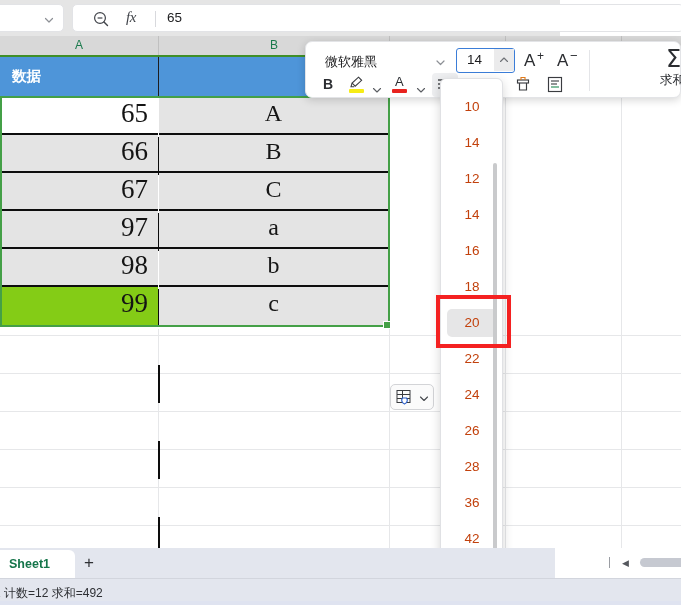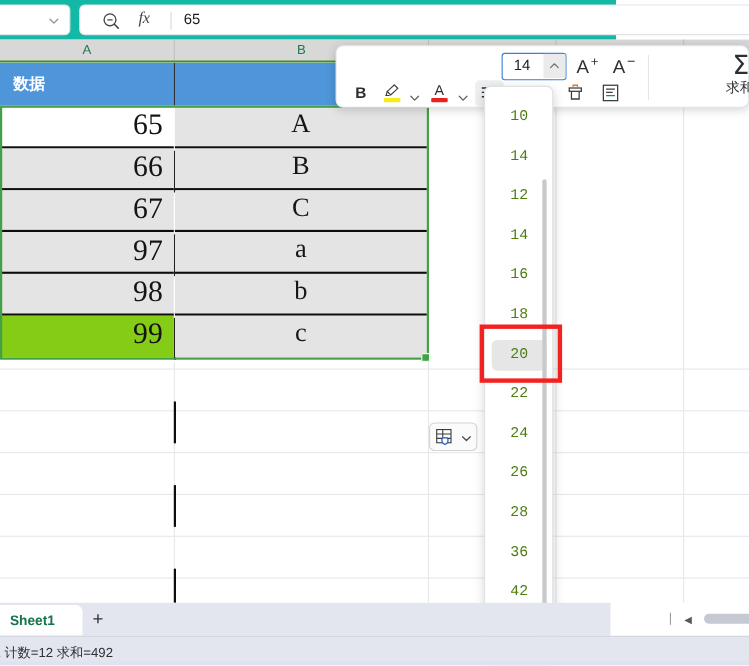--- a/index.html
+++ b/index.html
@@ -7,21 +7,21 @@
   body{
     width:681px;height:605px;overflow:hidden;position:relative;
     background:#ffffff;
     font-family:"Liberation Sans","DejaVu Sans",sans-serif;
     -webkit-font-smoothing:antialiased;
   }
 
   
   #topbar{
     position:absolute;left:0;top:0;width:560px;height:36px;
-    background:#14b8a6;
+    background:#e5e5e5;
   }
   .namebox{
     position:absolute;left:-64px;top:4px;width:128px;height:28px;
     background:#fff;border:1px solid #e2e3e6;border-radius:5px;
     box-sizing:border-box;
   }
   .namebox .chev{
     position:absolute;right:8px;top:7px;width:12px;height:12px;
     color:#8d9096;
   }
@@ -135,23 +135,22 @@
   .sep{position:absolute;width:1px;background:#e4e5e8;}
 
   
   #sizelist{
     position:absolute;left:440px;top:78px;width:63px;height:521px;
     background:#ffffff;border:1px solid #e0e1e4;border-radius:6px;
     box-shadow:0 3px 11px rgba(0,0,0,0.16);box-sizing:border-box;overflow:hidden;
   }
   .szitem{
     position:absolute;left:6px;width:50px;height:28px;border-radius:5px;
-    font-size:13.5px;color:#4d7c0f;text-align:center;line-height:28px;
-    box-sizing:border-box;
-    font-family:Liberation Mono, monospace;
+    font-size:13.5px;color:#c2410c;text-align:center;line-height:28px;
+    box-sizing:border-box;
   }
   .szitem.sel{background:#e6e6e7;}
   #sizelist .sbar{
     position:absolute;right:5px;top:84px;width:4px;height:440px;
     background:#c9cacc;border-radius:2px;
   }
   .redbox{
     position:absolute;left:436px;top:295px;width:75px;height:53px;
     border:4px solid #f42121;box-sizing:border-box;pointer-events:none;
   }
@@ -313,20 +312,28 @@
       </svg>
       <svg width="10" height="10" viewBox="0 0 10 10" style="position:absolute;right:4px;top:9px;">
         <path d="M1.5 3 L5 6.5 L8.5 3" fill="none" stroke="#45484d" stroke-width="1.1" stroke-linecap="round" stroke-linejoin="round"></path>
       </svg>
     </span>
   </div>
 </div>
 
 <div id="minibar">
 
+  <div class="fontname">
+    <span class="txt">微软雅黑</span>
+    <span class="chev">
+      <svg width="13" height="13" viewBox="0 0 13 13">
+          <path d="M3 5 L6.5 8.5 L10 5" fill="none" stroke="#8d9096" stroke-width="1.2" stroke-linecap="round" stroke-linejoin="round"></path>
+        </svg>
+    </span>
+  </div>
 
   <div class="fontsize">
     <span class="txt">14</span>
     <span class="spin">
       <svg width="12" height="12" viewBox="0 0 12 12" style="position:absolute;left:4px;top:5px;">
           <path d="M2.5 7.5 L6 4 L9.5 7.5" fill="none" stroke="#6f7277" stroke-width="1.15" stroke-linecap="round" stroke-linejoin="round"></path>
         </svg>
     </span>
   </div>
 

